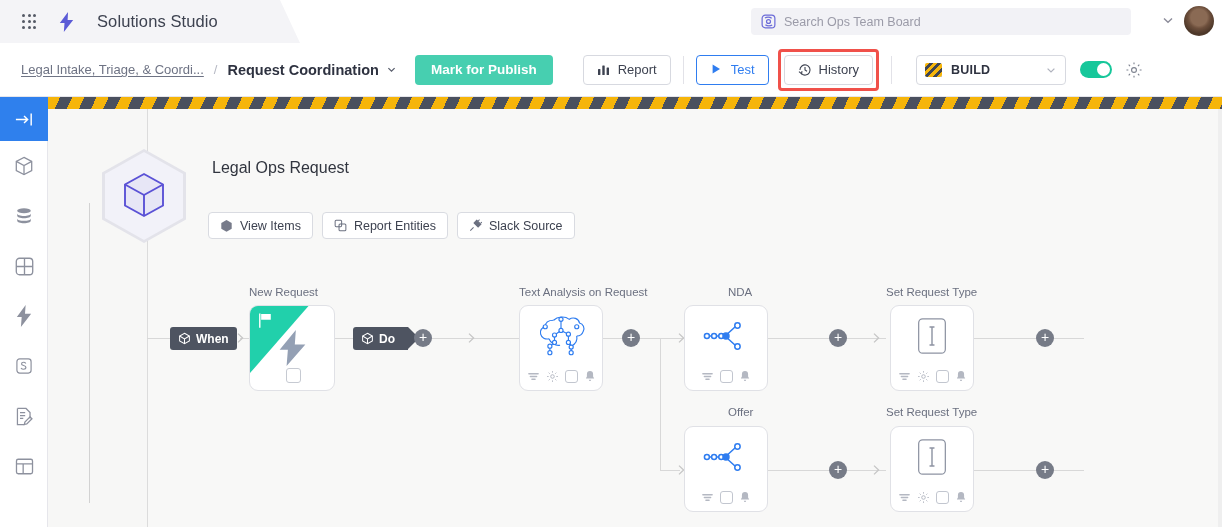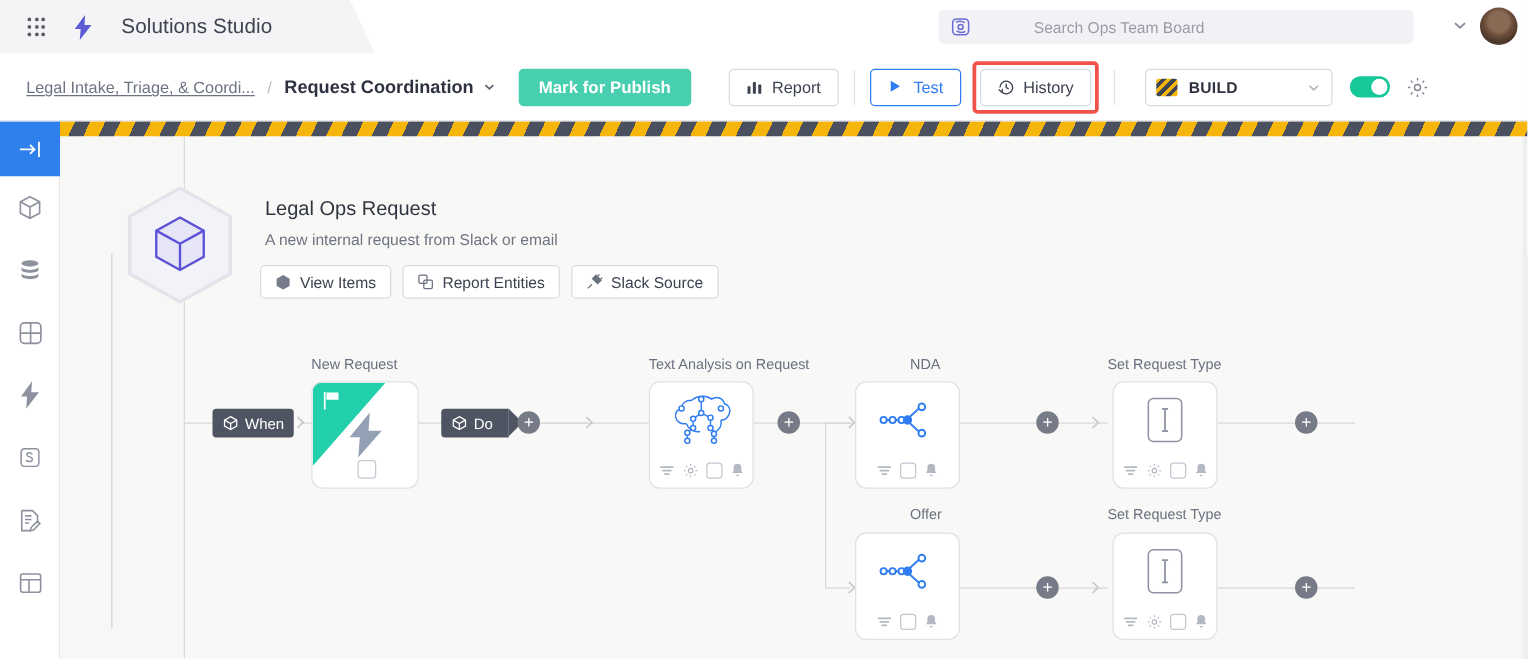--- a/index.html
+++ b/index.html
@@ -38,21 +38,21 @@
   .brand-name { font-size: 16.5px; color: #3d4250; letter-spacing: .1px; }
 
   .search-wrap {
     position: absolute; left: 751px; top: 8px; width: 380px; height: 27px;
     background: #f2f2f6; border-radius: 4px; display: flex; align-items: center;
     padding: 0 10px; gap: 8px; cursor: text;
   }
   .search-ico { width: 15px; height: 15px; flex: 0 0 15px; color:#6b6bd8; display:flex; }
   .search-input {
     border: none; background: transparent; outline: none; width: 100%;
-    font-family: inherit; font-size: 12.5px; color: #3d4250; margin-left: 43px;
+    font-family: inherit; font-size: 12.5px; color: #3d4250;
   }
   .search-input::placeholder { color: #9b9ba8; }
 
   .caret-btn {
     position: absolute; left: 1160px; top: 12px; width: 16px; height: 16px;
     color: #8b8b99; cursor: pointer; display: flex;
   }
   .avatar {
     position: absolute; left: 1184px; top: 6px; width: 30px; height: 30px;
     border-radius: 50%; cursor: pointer; overflow: hidden;
@@ -195,21 +195,21 @@
     background: #21d0ab; clip-path: polygon(0 0, 68% 0, 0 78%);
   }
   .startcard .flag { position: absolute; left: 7px; top: 6px; color: #fff; display:flex; }
   .startcard .bolt { position: absolute; left: 0; right: 0; top: 24px; display: flex; justify-content: center; color: #94a0b4; }
   .startcard .cbox2 { position: absolute; left: 36px; bottom: 7px; width: 15px; height: 15px; border: 1.6px solid #c6cad2; border-radius: 3px; cursor:pointer;}
 
   
   .pill {
     position: absolute; height: 23px; background: #4e5461; color: #fff;
     font-size: 12px; display: inline-flex; align-items: center; gap: 5px;
-    padding: 0 8px; border-radius: 3px; cursor: pointer; white-space: nowrap;
+    padding: 0 8px; border-radius: 3px; cursor: pointer; white-space: nowrap; font-weight: bold;
   }
   .pill.arrowed { border-radius: 3px 0 0 3px; padding-right: 13px; }
   .pill.arrowed::after {
     content: ""; position: absolute; right: -11px; top: 0;
     border-left: 11px solid #4e5461; border-top: 11.5px solid transparent; border-bottom: 11.5px solid transparent;
   }
 
   
   .plus {
     position: absolute; width: 18px; height: 18px; border-radius: 50%;
@@ -410,21 +410,20 @@
       <div class="hex-inner">
         <svg width="48" height="50" viewBox="0 0 48 50" fill="none" stroke="#5b52d6" stroke-width="1.9">
           <path d="M24 3 43 13.5v21L24 45 5 34.5v-21z" fill="#e7e6f6"></path>
           <path d="M5 13.5 24 24l19-10.5M24 24v21"></path>
         </svg>
       </div>
     </div>
     <div class="hex-stem"></div>
 
     <div class="hdr-title">Legal Ops Request</div>
-    <div class="hdr-sub">A new internal request from Slack or email</div>
     <div class="hdr-btns">
       <div class="chip">
         <span class="ico">
           <svg width="13" height="13" viewBox="0 0 16 16" fill="#6b7080">
               <path d="M8 1.2 14.4 4.8v7.2L8 15.6 1.6 12V4.8z" opacity=".92"></path>
             </svg>
         </span>
         <span>View Items</span>
       </div>
       <div class="chip">

